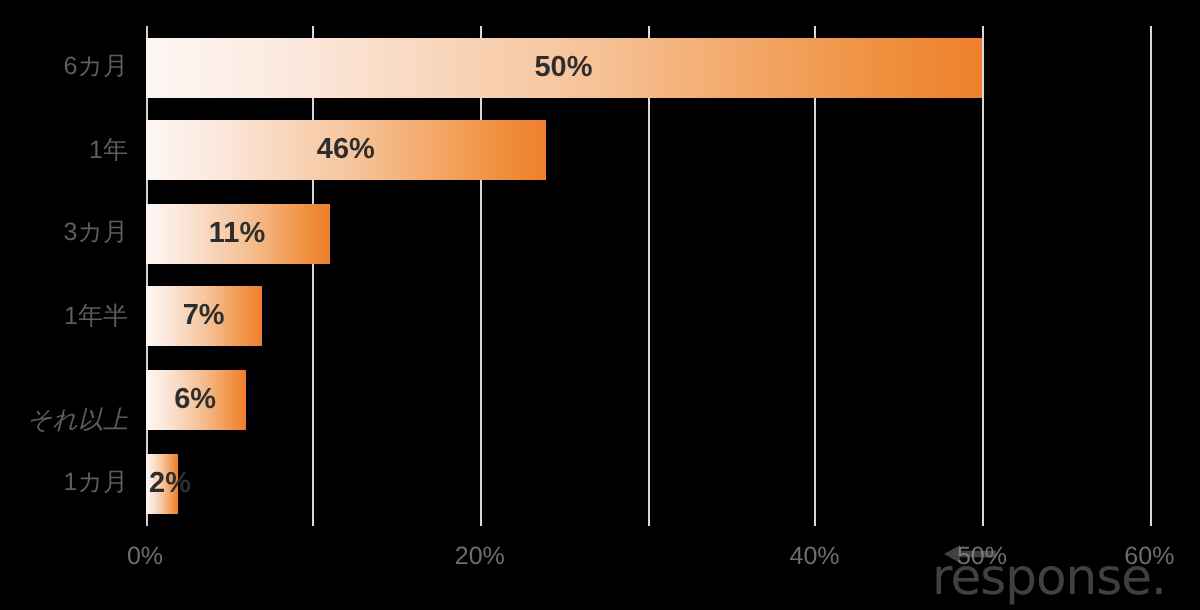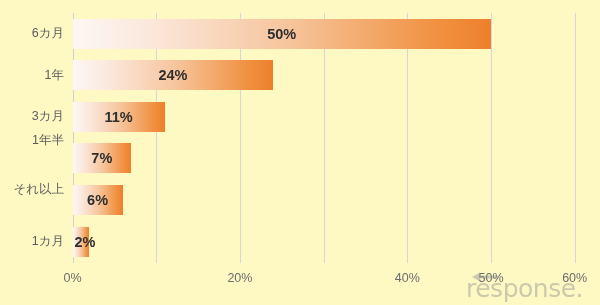--- a/index.html
+++ b/index.html
@@ -7,21 +7,21 @@
     padding: 0;
     background: #ffffff;
   }
   body {
     font-family: "Liberation Sans", "DejaVu Sans", sans-serif;
   }
   #chart-root {
     position: relative;
     width: 600px;
     height: 305px;
-    background: #fef9c3;
+    background: #000000;
     overflow: hidden;
   }
 
   
   
   .plot {
     position: absolute;
     left: 72.5px;
     top: 13px;
     width: 502.2px;
@@ -150,22 +150,22 @@
 </style>
 </head>
 <body>
 
 <div id="chart-root">
 
   <div class="ylabels">
     <div class="ylabel" style="top:0px;">6カ月</div>
     <div class="ylabel" style="top:41.6px;">1年</div>
     <div class="ylabel" style="top:83.2px;">3カ月</div>
-    <div class="ylabel" style="top:107px;">1年半</div>
-    <div class="ylabel" style="top:156px;">それ以上</div>
+    <div class="ylabel" style="top:125px;">1年半</div>
+    <div class="ylabel" style="top:177px;font-style:italic;">それ以上</div>
     <div class="ylabel" style="top:208px;">1カ月</div>
   </div>
 
   <div class="plot">
 
     <div class="gridline axis0" style="left:0px;"></div>
     <div class="gridline" style="left:83.7px;"></div>
     <div class="gridline" style="left:167.4px;"></div>
     <div class="gridline" style="left:251.1px;"></div>
     <div class="gridline" style="left:334.8px;"></div>
@@ -178,21 +178,21 @@
         <div class="bar-wrap" style="width:418.5px;">
           <div class="bar">
             <span class="bar-value">50%</span>
           </div>
         </div>
       </div>
 
       <div class="row" style="top:41.6px;">
         <div class="bar-wrap" style="width:200.9px;">
           <div class="bar">
-            <span class="bar-value">24%</span>
+            <span class="bar-value">46%</span>
           </div>
         </div>
       </div>
 
       <div class="row" style="top:83.2px;">
         <div class="bar-wrap" style="width:92.1px;">
           <div class="bar">
             <span class="bar-value">11%</span>
           </div>
         </div>

